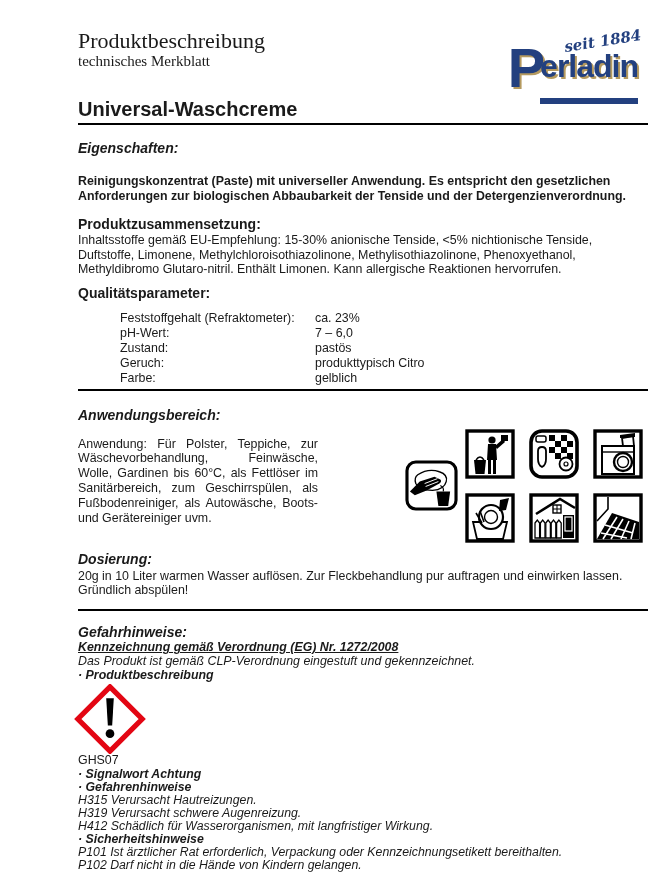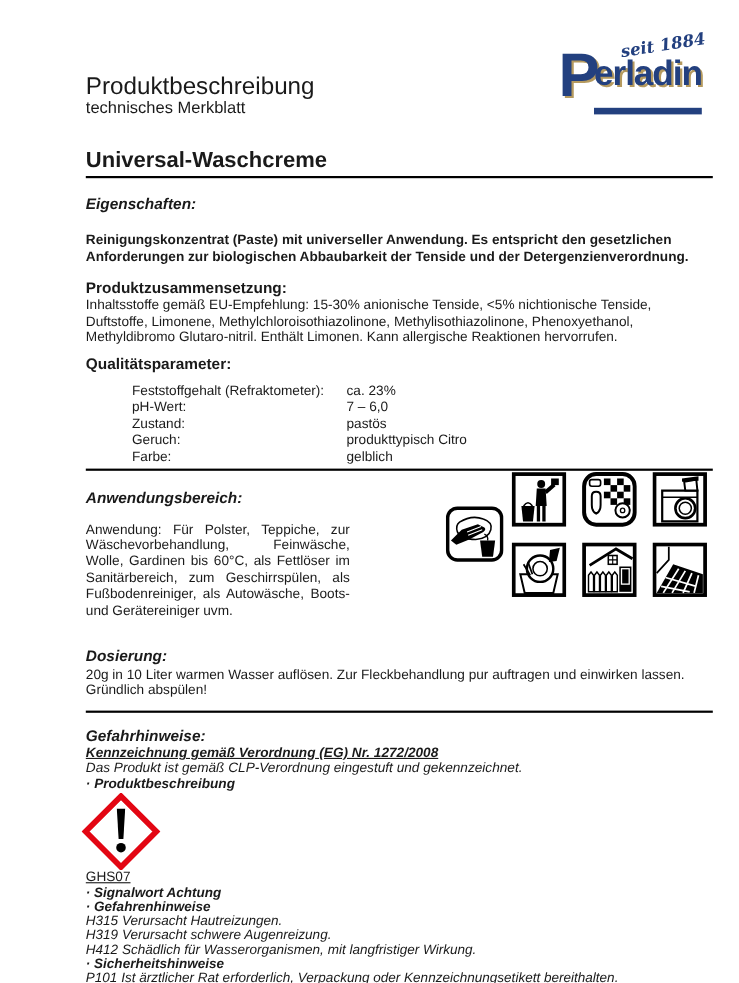--- a/index.html
+++ b/index.html
@@ -2,21 +2,21 @@
 <html><head>
 <meta charset="utf-8">
 <title>Produktbeschreibung</title>
 <style>
   html,body{margin:0;padding:0;background:#fff;}
   .page{position:relative;width:672px;height:894px;background:#fff;overflow:hidden;
         font-family:"Liberation Sans",sans-serif;color:#1a1a1a;}
   .content{padding:0 24px 0 78px;}
 
   
-  .doc-header{padding-top:66px;position:relative;}
+  .doc-header{padding-top:29px;position:relative;font-family:Liberation Serif, serif;}
   .doc-title{font-size:22px;font-weight:400;line-height:24px;margin:0;}
   .doc-subtitle{font-size:15px;line-height:17px;margin:0;}
 
   
   .logo{position:absolute;top:26px;right:30px;width:170px;height:84px;text-align:right;}
   .logo-tagline{position:absolute;top:6px;right:0;font-family:"DejaVu Serif",serif;
         font-style:italic;font-weight:bold;font-size:15px;color:#23407f;
         transform:rotate(-9deg);}
   .logo-word{position:absolute;top:14px;right:4px;color:#23407f;font-weight:bold;
         letter-spacing:-1px;text-shadow:2px 2px 0 #b59a5f;white-space:nowrap;line-height:1;}
@@ -45,21 +45,21 @@
   .anw-body{margin-top:14px;width:240px;text-align:justify;line-height:14.9px;}
   .m-dos{margin-top:25px;} .m-dosbody{margin-top:2px;}
   .rule2{margin-top:11px;}
   .m-gef{margin-top:13px;}
 
   
   .gef-line{font-size:12.4px;line-height:13.8px;font-style:italic;margin:0;}
   .gef-line.first{margin-top:1px;text-decoration:underline;}
   .gef-bold{font-weight:bold;}
   .gef-small{font-size:12.3px;line-height:13px;}
-  .ghs-code{font-size:12.4px;line-height:13.8px;font-style:normal;margin:0;text-decoration:underline;}
+  .ghs-code{font-size:12.4px;line-height:13.8px;font-style:normal;margin:0;}
   .ghs-svg{display:block;margin:2px 0 0 -4px;}
 
   
   .icons-panel{position:absolute;left:405px;top:429px;display:flex;}
   .icon-solo{margin-top:31px;margin-right:7px;}
   .icons-grid{display:grid;grid-template-columns:repeat(3,50px);grid-gap:14px 14px;}
   .app-icon{display:block;}
 </style>
 </head>
 <body>

